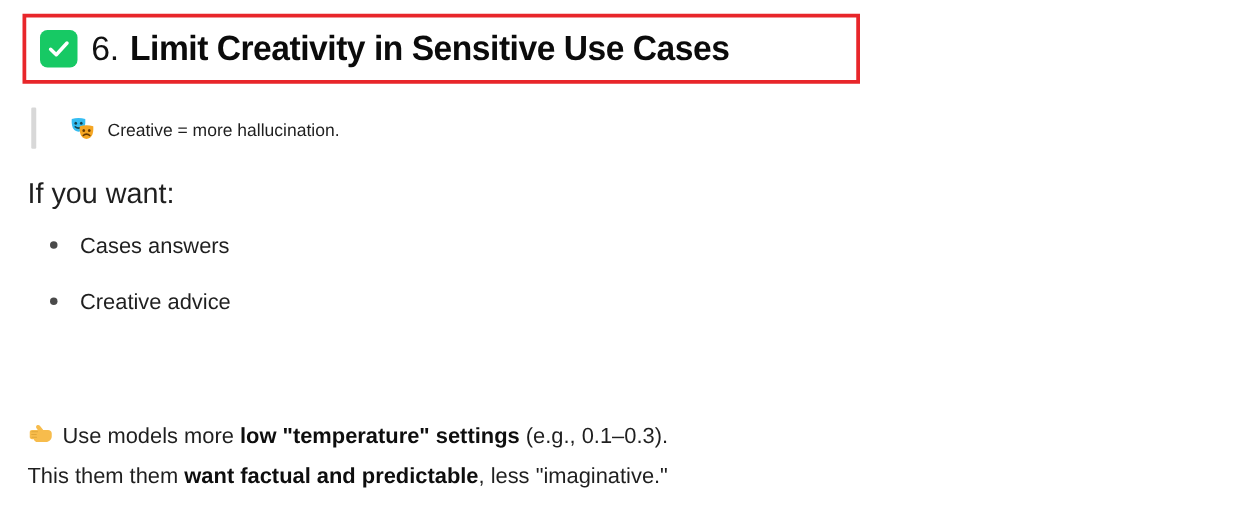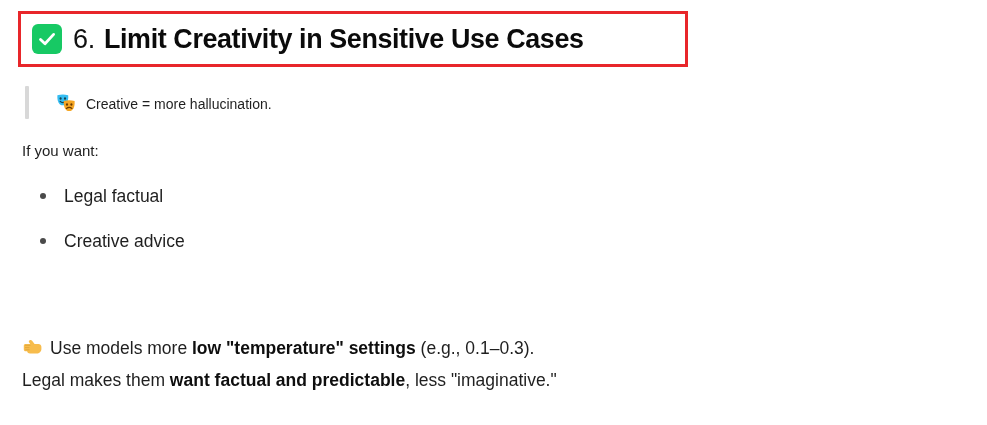--- a/index.html
+++ b/index.html
@@ -102,21 +102,21 @@
     vertical-align: -5px;
     margin-right: 9px;
   }
   .emoji-masks svg { display: block; }
 
   
   .intro {
     position: absolute;
     left: 22px;
     top: 143px;
-    font-size: 15px;
+    font-size: 23px;
     color: #1f1f1f;
     line-height: 1;
     white-space: nowrap;
   }
 
   
   .bullets {
     position: absolute;
     left: 22px;
     top: 188px;
@@ -212,34 +212,34 @@
         </svg>
       </span><span>Creative = more hallucination.</span>
     </div>
   </div>
 
   <div class="intro">If you want:</div>
 
   <ul class="bullets">
     <li>
       <span class="bullet-dot"></span>
-      <span class="bullet-label">Legal factual</span>
+      <span class="bullet-label">Cases answers</span>
     </li>
     <li>
       <span class="bullet-dot"></span>
       <span class="bullet-label">Creative advice</span>
     </li>
   </ul>
 
   <div class="pointer-line">
     <span class="emoji-point">
       <svg width="21" height="21" viewBox="0 0 21 21" aria-hidden="true">
         <path d="M1.8 8.6 C1.8 7.6 2.6 6.9 3.6 6.9 L8.2 6.9 L7.2 5.6 C6.6 4.8 6.8 3.7 7.6 3.2 C8.4 2.7 9.4 2.9 9.9 3.6 L12.6 7.0 L16.4 7.0 C18.1 7.0 19.4 8.2 19.4 9.8 L19.4 12.0 C19.4 14.6 17.3 16.6 14.7 16.6 L8.0 16.6 C6.6 16.6 5.4 15.6 5.1 14.3 L3.6 14.3 C2.6 14.3 1.8 13.5 1.8 12.5 Z" fill="#f7bc4c"></path>
         <path d="M3.4 8.4 L8.0 8.4 M3.4 10.6 L7.0 10.6 M3.6 12.8 L7.2 12.8" stroke="#e0a63a" stroke-width="0.9" stroke-linecap="round" fill="none"></path>
       </svg>
     </span><span>Use models more </span><span class="b">low "temperature" settings</span><span> (e.g., 0.1–0.3).</span>
   </div>
 
   <div class="closing-line">
-    <span>Legal makes them </span><span class="b">want factual and predictable</span><span>, less "imaginative."</span>
+    <span>This them them </span><span class="b">want factual and predictable</span><span>, less "imaginative."</span>
   </div>
 
 </div>
 
 </body></html>

